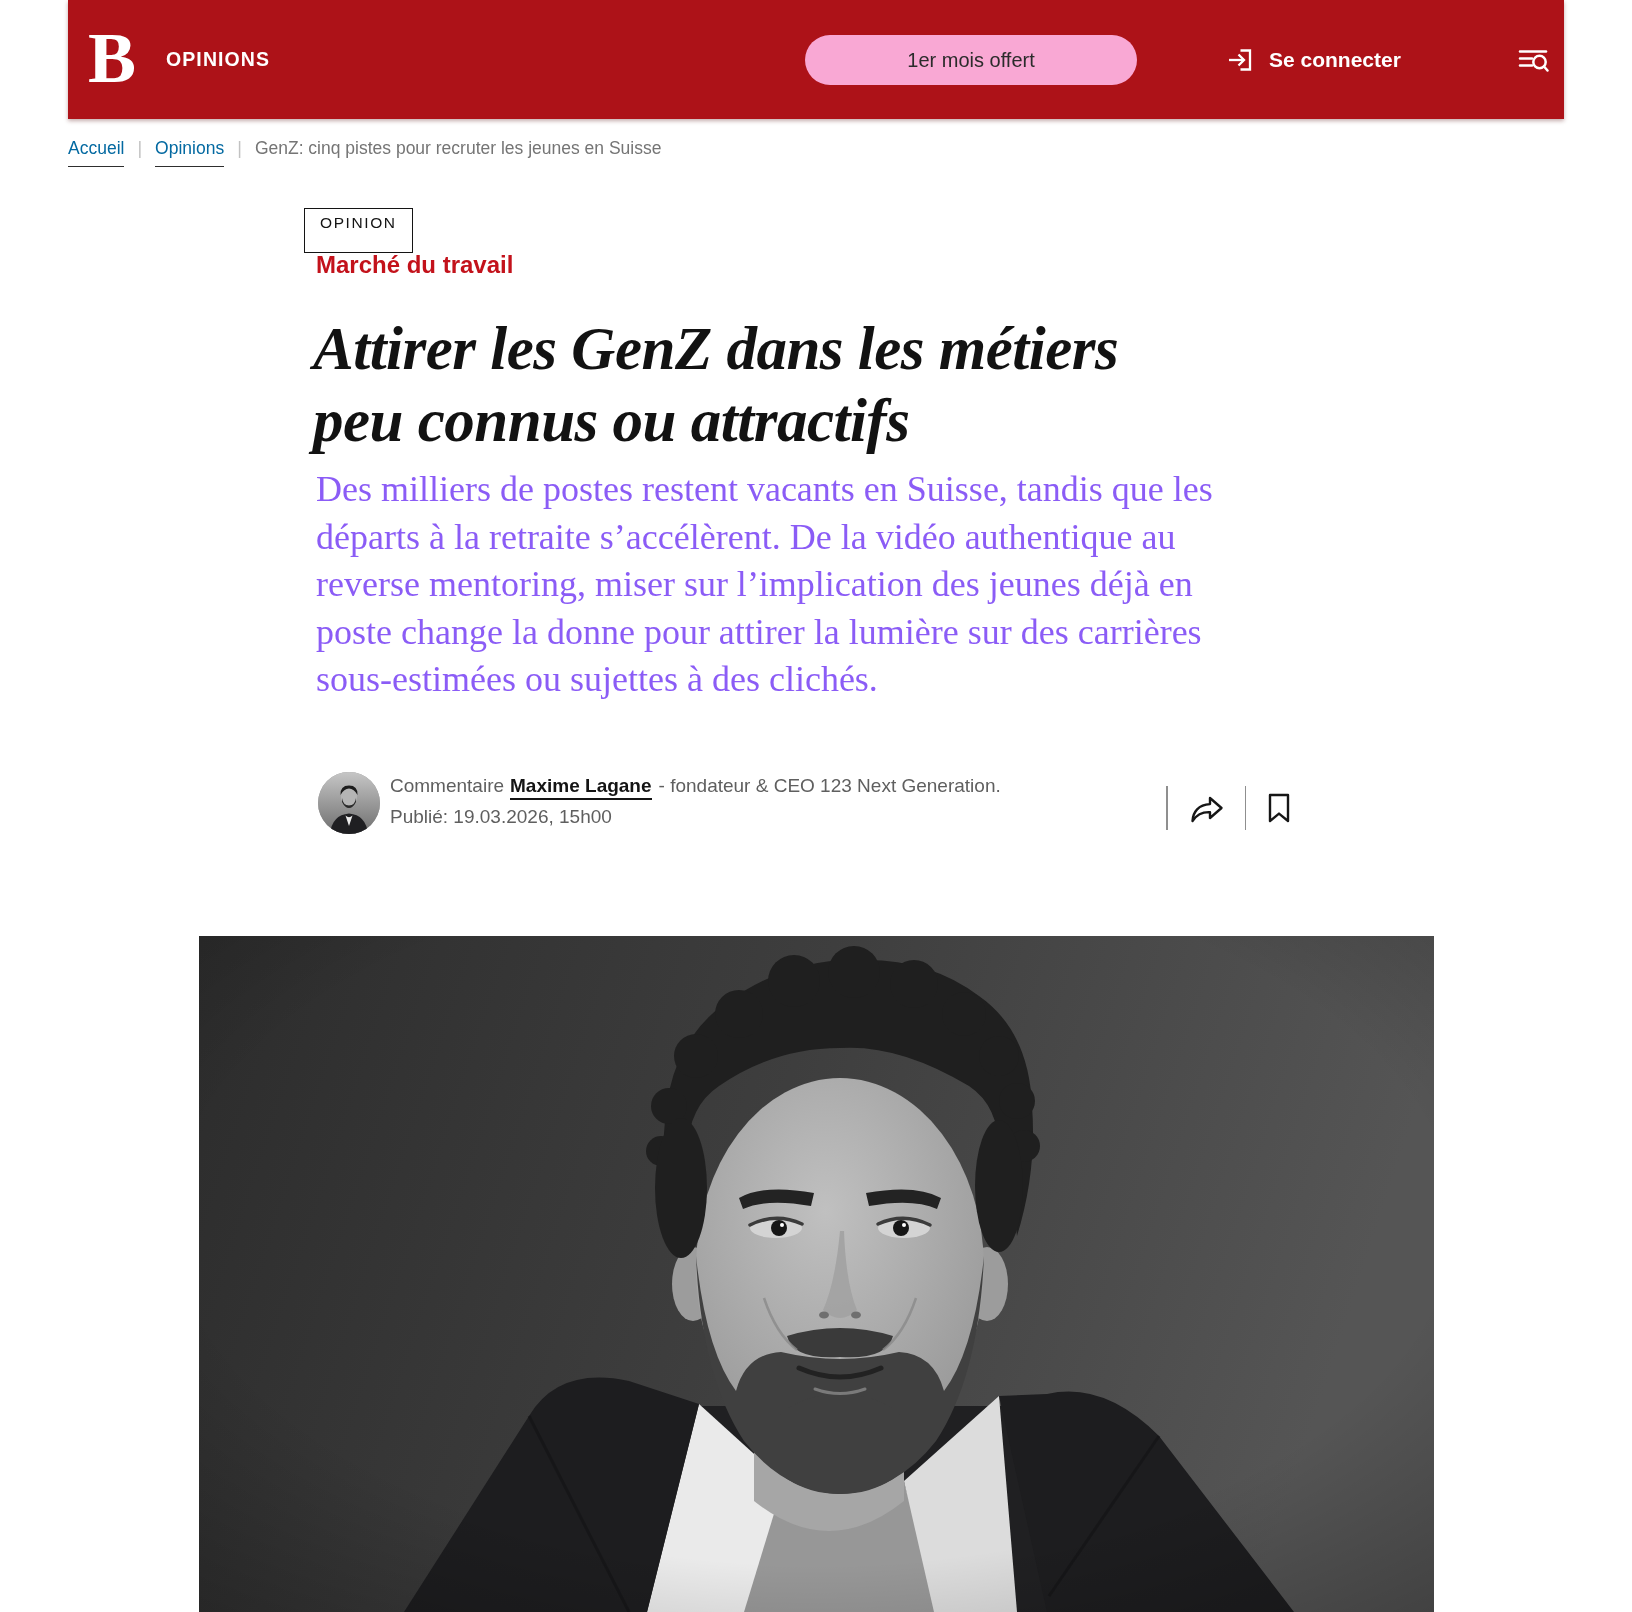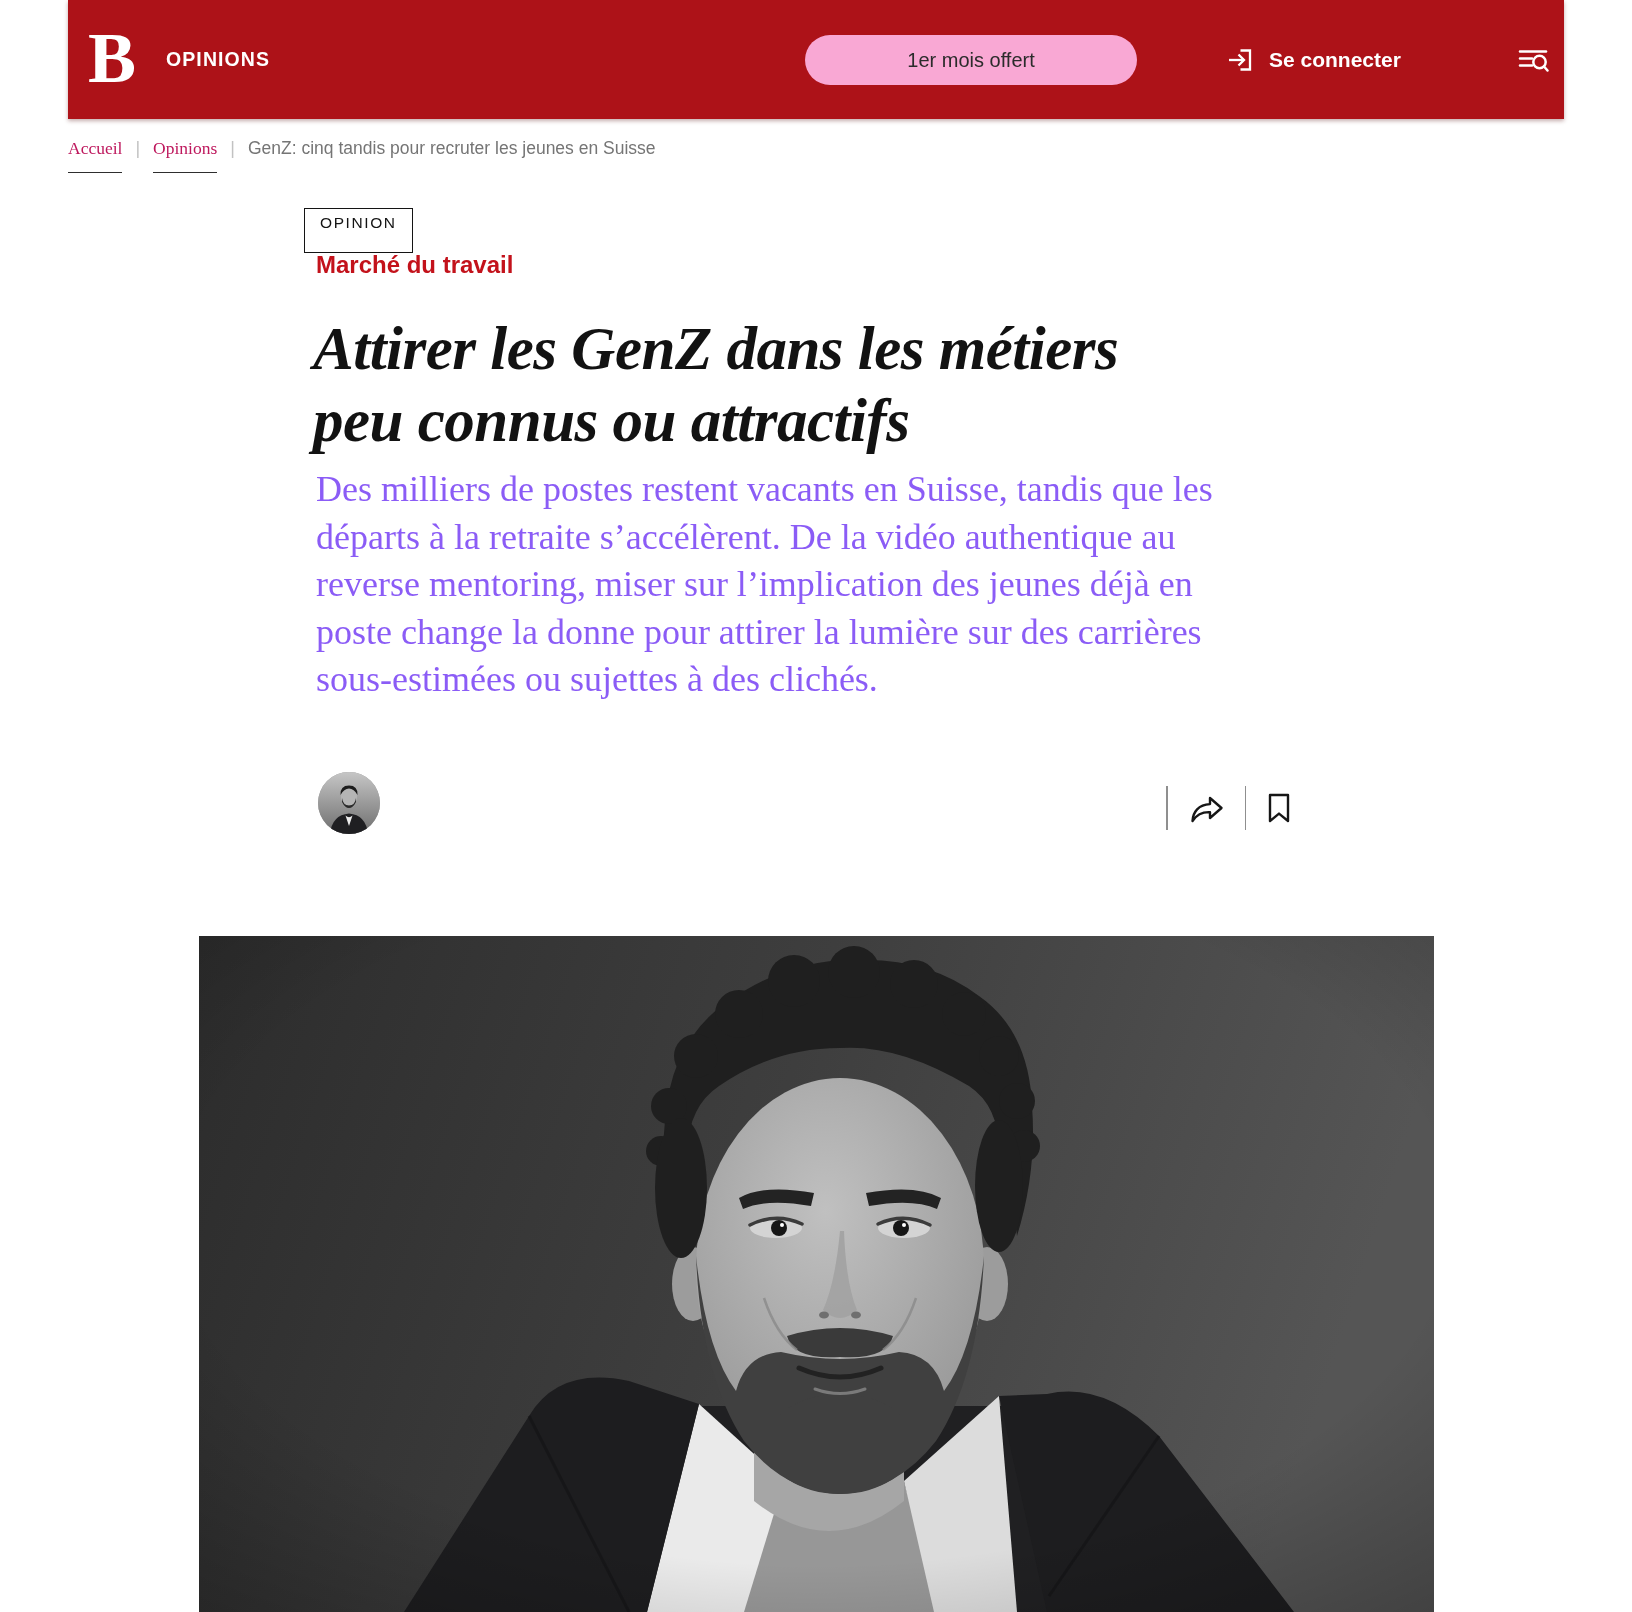--- a/index.html
+++ b/index.html
@@ -20,22 +20,22 @@
            font-family:"Liberation Sans", sans-serif; font-size:20px; cursor:pointer; }
   .login { position:absolute; left:1157px; top:0; height:119px; display:flex;
            align-items:center; gap:14px; color:#fff; cursor:pointer; background:none; border:none; }
   .login span { font-size:21px; color:#fff;font-weight:bold; }
   .search-btn { position:absolute; left:1435px; top:0; height:119px; width:60px;
            display:flex; align-items:center; justify-content:center; background:none; border:none; cursor:pointer; }
 
   
   .breadcrumb { position:absolute; left:68px; top:138px; display:flex; align-items:baseline;
            gap:13px; font-size:17.5px; }
-  .crumb { color:#be185d; text-decoration:none; border-bottom:1.5px solid #2e2e2e;
-           padding-bottom:13px; cursor:pointer;font-family:Liberation Serif, serif; }
+  .crumb { color:#0369a1; text-decoration:none; border-bottom:1.5px solid #2e2e2e;
+           padding-bottom:7px; cursor:pointer; }
   .crumb-sep { color:#c2c2c2; font-size:18px; }
   .crumb-current { color:#757575; }
 
   
   .kicker-tag { position:absolute; left:304px; top:208px; display:inline-block;
            border:1.5px solid #141414; padding:5px 15px 20px; font-size:15.5px;
            letter-spacing:1.6px; color:#141414; font-weight:500; }
   .category { position:absolute; left:316px; top:251px; color:#c3121b; font-weight:700;
            font-size:24px; text-decoration:none; cursor:pointer; }
   .title { position:absolute; left:313px; top:294px; width:960px;
@@ -90,21 +90,21 @@
         <path d="M27 21.5 L30.5 25.5"></path>
       </svg>
     </button>
   </header>
 
   <nav class="breadcrumb">
     <a class="crumb">Accueil</a>
     <span class="crumb-sep">|</span>
     <a class="crumb">Opinions</a>
     <span class="crumb-sep">|</span>
-    <span class="crumb-current">GenZ: cinq tandis pour recruter les jeunes en Suisse</span>
+    <span class="crumb-current">GenZ: cinq pistes pour recruter les jeunes en Suisse</span>
   </nav>
 
   <div class="kicker-tag">OPINION</div>
   <a class="category">Marché du travail</a>
 
   <h1 class="title">
     <span>Attirer les GenZ dans les métiers</span><br>
     <span>peu connus ou attractifs</span>
   </h1>
 
@@ -119,20 +119,26 @@
               <stop offset="1" stop-color="#6e6e6e"></stop>
           </linearGradient>
         </defs>
         <rect width="62" height="62" fill="url(#avbg)"></rect>
         <ellipse cx="31" cy="24.5" rx="8" ry="9" fill="#b5b5b5"></ellipse>
         <path d="M22.5 23 Q22 13.5 31 13.5 Q40 13.5 39.5 23 Q36 16.5 31 16.5 Q26 16.5 22.5 23 Z" fill="#1d1d1d"></path>
         <path d="M24 26 Q25 33.5 31 33.5 Q37 33.5 38 26 L38 30 Q35 36 31 36 Q27 36 24 30 Z" fill="#2b2b2b"></path>
         <path d="M12 62 Q14 43 31 41.5 Q48 43 50 62 Z" fill="#1f1f22"></path>
         <path d="M27.5 43.5 L31 54 L34.5 43.5 Q31 47 27.5 43.5 Z" fill="#ececec"></path>
       </svg>
+    </div>
+    <div class="byline-text">
+      <div class="byline-line1">
+        <span class="byline-prefix">Commentaire</span><a class="author-link">Maxime Lagane</a><span class="byline-suffix">- fondateur &amp; CEO 123 Next Generation.</span>
+      </div>
+      <div class="published">Publié: 19.03.2026, 15h00</div>
     </div>
     <div class="actions">
       <span class="vsep"></span>
       <button class="icon-btn">
         <svg width="37" height="33" viewBox="0 0 37 33" fill="none" stroke="#161616" stroke-width="2.4" stroke-linejoin="round">
           <path d="M22 6 L33.5 16 L22 26 V20.2 C13.5 19.8 8.5 23 4.5 29 C5 20 10.5 12.6 22 12.1 Z"></path>
         </svg>
       </button>
       <span class="vsep"></span>
       <button class="icon-btn">

